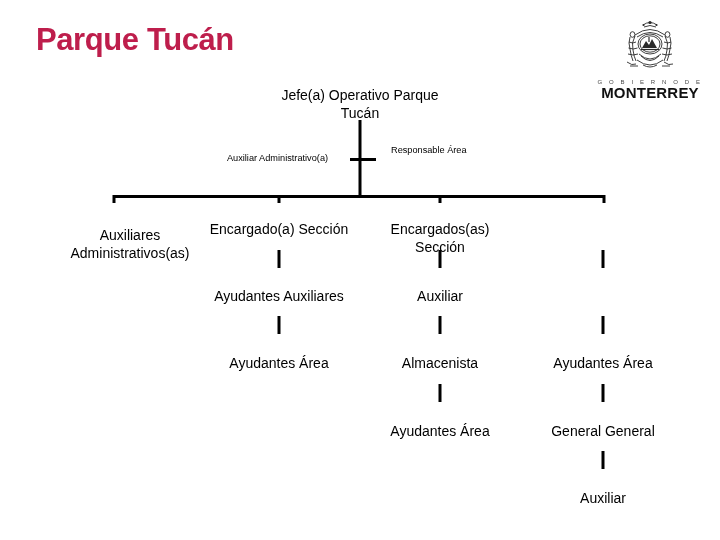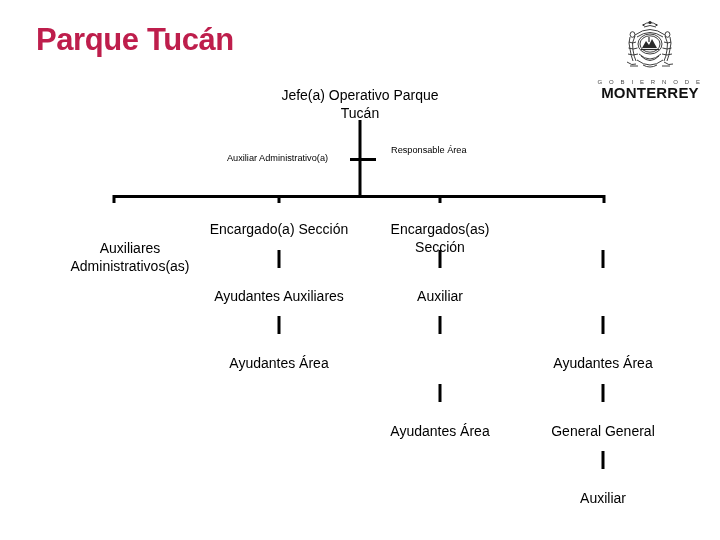--- a/index.html
+++ b/index.html
@@ -177,32 +177,33 @@
   <div class="side-label left-of" style="left:210px; top:153px; width:135px;">Auxiliar Administrativo(a)</div>
   <div class="side-label right-of" style="left:391px; top:145px; width:135px;">Responsable Área</div>
 
   <div class="hline" style="left:113px; top:195px; width:492px;"></div>
 
   <div class="stub" style="left:114px; top:195px;"></div>
   <div class="stub" style="left:279px; top:195px;"></div>
   <div class="stub" style="left:440px; top:195px;"></div>
   <div class="stub" style="left:604px; top:195px;"></div>
 
-  <div class="node w-narrow" style="left:130px; top:226px;margin-top:13px;">Auxiliares Administrativos(as)</div>
+  <div class="node w-narrow" style="left:130px; top:226px;">Auxiliares Administrativos(as)</div>
 
   <div class="node w-med" style="left:279px; top:220px;text-align:center;">Encargado(a) Sección</div>
   <div class="vline" style="left:279px; top:250px; height:18px;"></div>
   <div class="node w-med" style="left:279px; top:287px;">Ayudantes Auxiliares</div>
   <div class="vline" style="left:279px; top:316px; height:18px;"></div>
   <div class="node w-med" style="left:279px; top:354px;">Ayudantes Área</div>
 
   <div class="node w-med" style="left:440px; top:220px;">Encargados(as) Sección</div>
   <div class="vline" style="left:440px; top:250px; height:18px;"></div>
   <div class="node w-med" style="left:440px; top:287px;">Auxiliar</div>
   <div class="vline" style="left:440px; top:316px; height:18px;"></div>
+  <div class="node w-med" style="left:440px; top:354px;">Almacenista</div>
   <div class="vline" style="left:440px; top:384px; height:18px;"></div>
   <div class="node w-med" style="left:440px; top:422px;">Ayudantes Área</div>
 
   <div class="vline" style="left:603px; top:250px; height:18px;"></div>
   <div class="vline" style="left:603px; top:316px; height:18px;"></div>
   <div class="node w-med" style="left:603px; top:354px;">Ayudantes Área</div>
   <div class="vline" style="left:603px; top:384px; height:18px;"></div>
   <div class="node w-med" style="left:603px; top:422px;">General General</div>
   <div class="vline" style="left:603px; top:451px; height:18px;"></div>
   <div class="node w-med" style="left:603px; top:489px;">Auxiliar</div>

